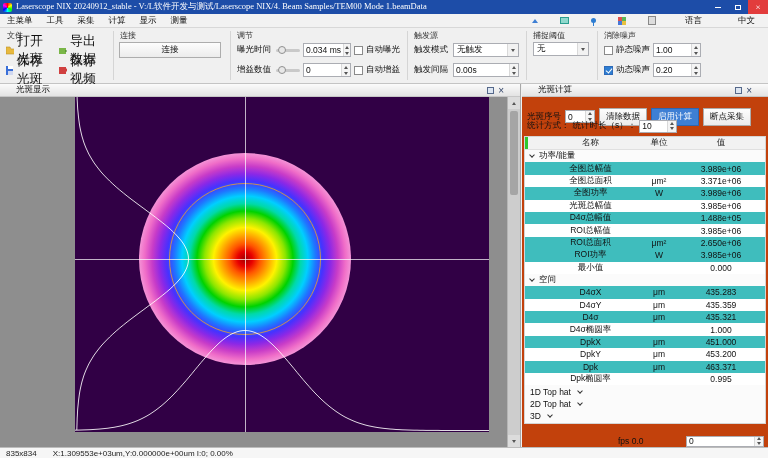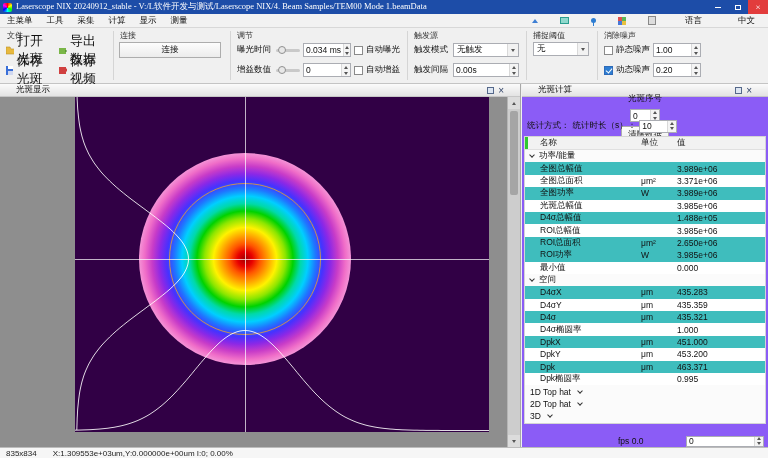--- a/index.html
+++ b/index.html
@@ -86,22 +86,22 @@
   .beam-image{position:absolute;left:75px;top:0;width:414px;height:335px;background:var(--image-bg,#310045);}
   .beam{position:absolute;left:64px;top:56px;width:212px;height:212px;border-radius:50%;}
   .beam-circle{position:absolute;left:94px;top:86px;width:152px;height:152px;border:1px solid var(--beam-circle-orange,#e09a3a);border-radius:50%;opacity:.85;}
   .ch-v{position:absolute;left:170px;top:0;width:1px;height:100%;background:rgba(255,255,255,.7);}
   .ch-h{position:absolute;top:162px;left:0;height:1px;width:100%;background:rgba(255,255,255,.7);}
   .profiles{position:absolute;left:0;top:0;}
   .vscroll{position:absolute;right:0;top:13px;width:13px;bottom:0;background:#cdcdcd;border-left:1px solid #b5b5b5;display:flex;flex-direction:column;}
   .vscroll .sbtn{height:12px;display:flex;align-items:center;justify-content:center;background:#dcdcdc;flex:0 0 auto;}
   .vscroll .sthumb{margin:2px;height:84px;background:#a5a5a5;border-radius:2px;}
 
-  .calc-panel{position:absolute;left:522px;top:0;right:0;bottom:0;background:#8b5cf6;}
-  .calc-row1{position:absolute;top:9px;left:0;right:0;height:17px;display:flex;align-items:center;gap:4px;padding:0 5px;font-size:8.5px;flex-direction:column;}
+  .calc-panel{position:absolute;left:522px;top:0;right:0;bottom:0;background:#c2410c;text-align:center;}
+  .calc-row1{position:absolute;top:24px;left:0;right:0;height:17px;display:flex;align-items:center;gap:4px;padding:0 5px;font-size:8.5px;}
   .calc-row2{position:absolute;top:34px;left:0;right:0;height:16px;display:flex;align-items:center;gap:3px;padding:0 5px;font-size:8.5px;}
   .sm-btn{height:15px;padding:8px 6px;}
   .sm-btn.primary{background:var(--accent-blue,#3e7fd4);border-color:#2f66b0;color:#fff;}
   .spin-sm{height:13px;width:30px;}
   .spin-md{height:13px;width:38px;}
 
   .calc-table{position:absolute;left:2px;right:2px;top:52px;background:#fff;border:1px solid #d5d5d5;}
   .thead{display:flex;height:13px;background:#f2f2f2;border-bottom:1px solid #e0e0e0;position:relative;align-items:center;font-size:8.5px;color:#222;}
   .thead::before{content:"";position:absolute;left:0;top:0;width:3px;height:100%;background:var(--table-accent-green,#2ec82e);}
   .trow{display:flex;height:12.4px;align-items:center;font-size:8.5px;}

